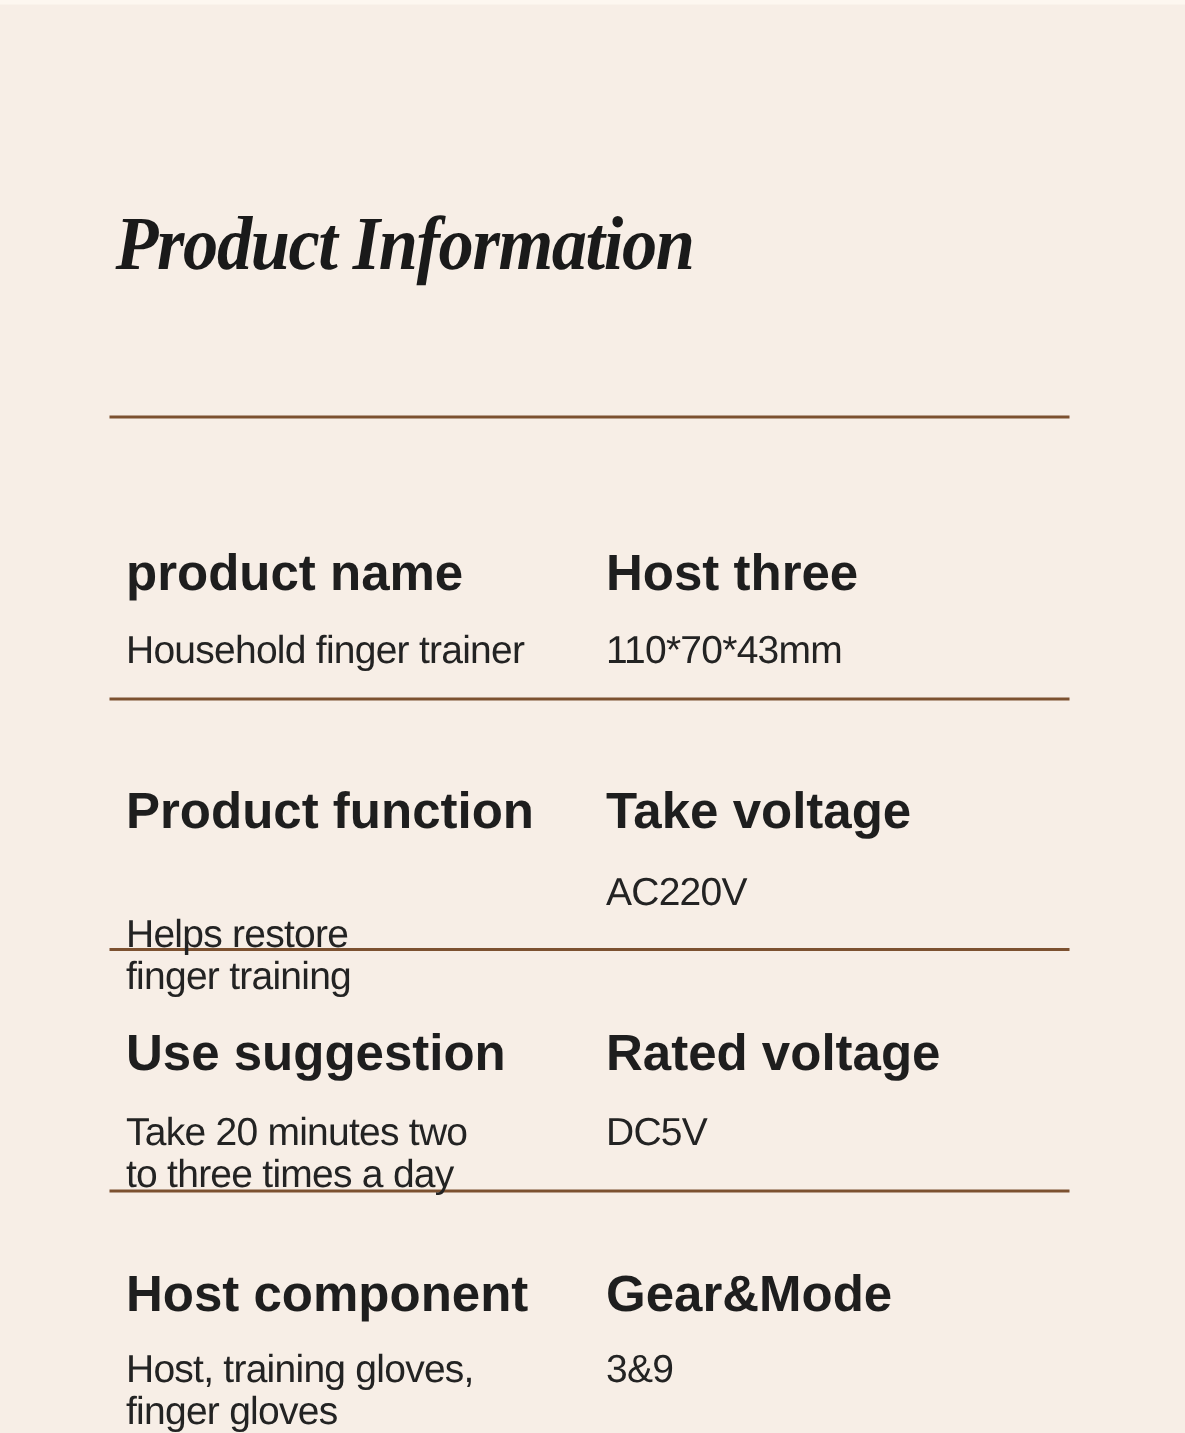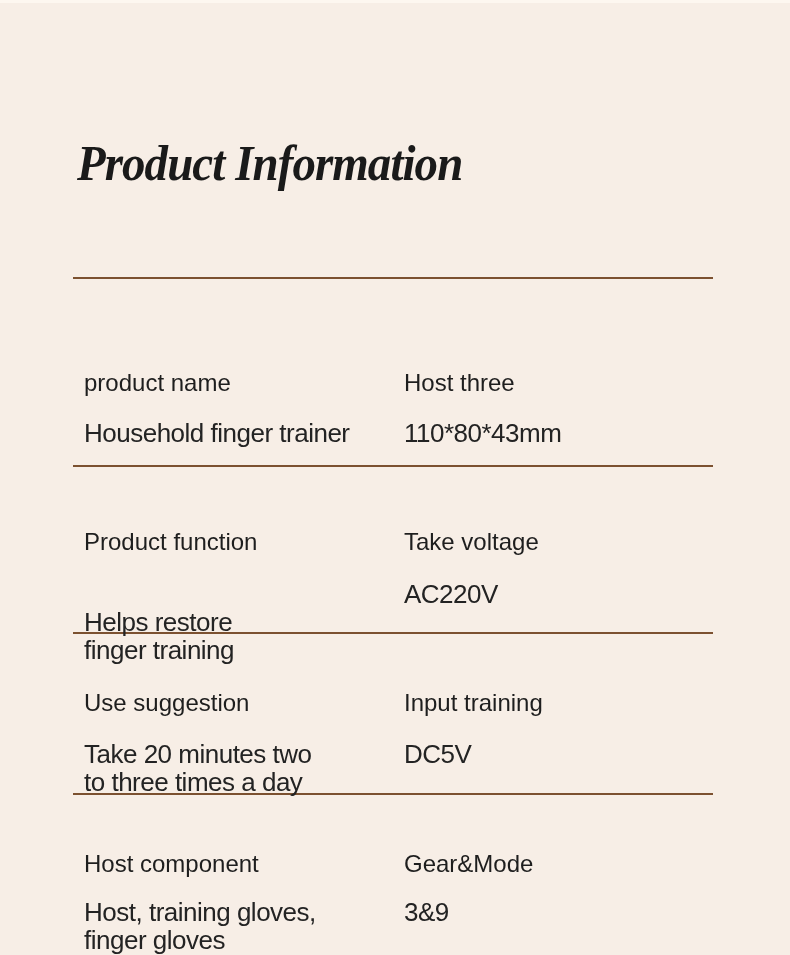--- a/index.html
+++ b/index.html
@@ -43,22 +43,22 @@
     z-index:1;
   }
   .cell{
     position:absolute;
     z-index:2;
     white-space:nowrap;
   }
   .cell.left{left:84px;}
   .cell.right{left:404px;}
   .spec-label{
-    font-size:24px;
-    font-weight:normal;
+    font-size:34px;
+    font-weight:bold;
     line-height:27px;
     color:var(--label-color);
     letter-spacing:0;
   }
   .spec-value{
     font-size:26px;
     font-weight:normal;
     line-height:28px;
     color:var(--value-color);
     letter-spacing:-0.5px;
@@ -78,21 +78,21 @@
 <div class="cell left" style="top:369px">
   <span class="spec-label">product name</span>
 </div>
 <div class="cell right" style="top:369px">
   <span class="spec-label">Host three</span>
 </div>
 <div class="cell left" style="top:419px">
   <span class="spec-value">Household finger trainer</span>
 </div>
 <div class="cell right" style="top:419px">
-  <span class="spec-value">110*80*43mm</span>
+  <span class="spec-value">110*70*43mm</span>
 </div>
 <div class="rule" style="top:465px"></div>
 
 <div class="cell left" style="top:528px">
   <span class="spec-label">Product function</span>
 </div>
 <div class="cell right" style="top:528px">
   <span class="spec-label">Take voltage</span>
 </div>
 <div class="cell left" style="top:608px">
@@ -101,21 +101,21 @@
 </div>
 <div class="cell right" style="top:580px">
   <span class="spec-value">AC220V</span>
 </div>
 <div class="rule" style="top:632px"></div>
 
 <div class="cell left" style="top:689px">
   <span class="spec-label">Use suggestion</span>
 </div>
 <div class="cell right" style="top:689px">
-  <span class="spec-label">Input training</span>
+  <span class="spec-label">Rated voltage</span>
 </div>
 <div class="cell left" style="top:740px">
   <span class="spec-value">Take 20 minutes two
 to three times a day</span>
 </div>
 <div class="cell right" style="top:740px">
   <span class="spec-value">DC5V</span>
 </div>
 <div class="rule" style="top:793px"></div>
 

